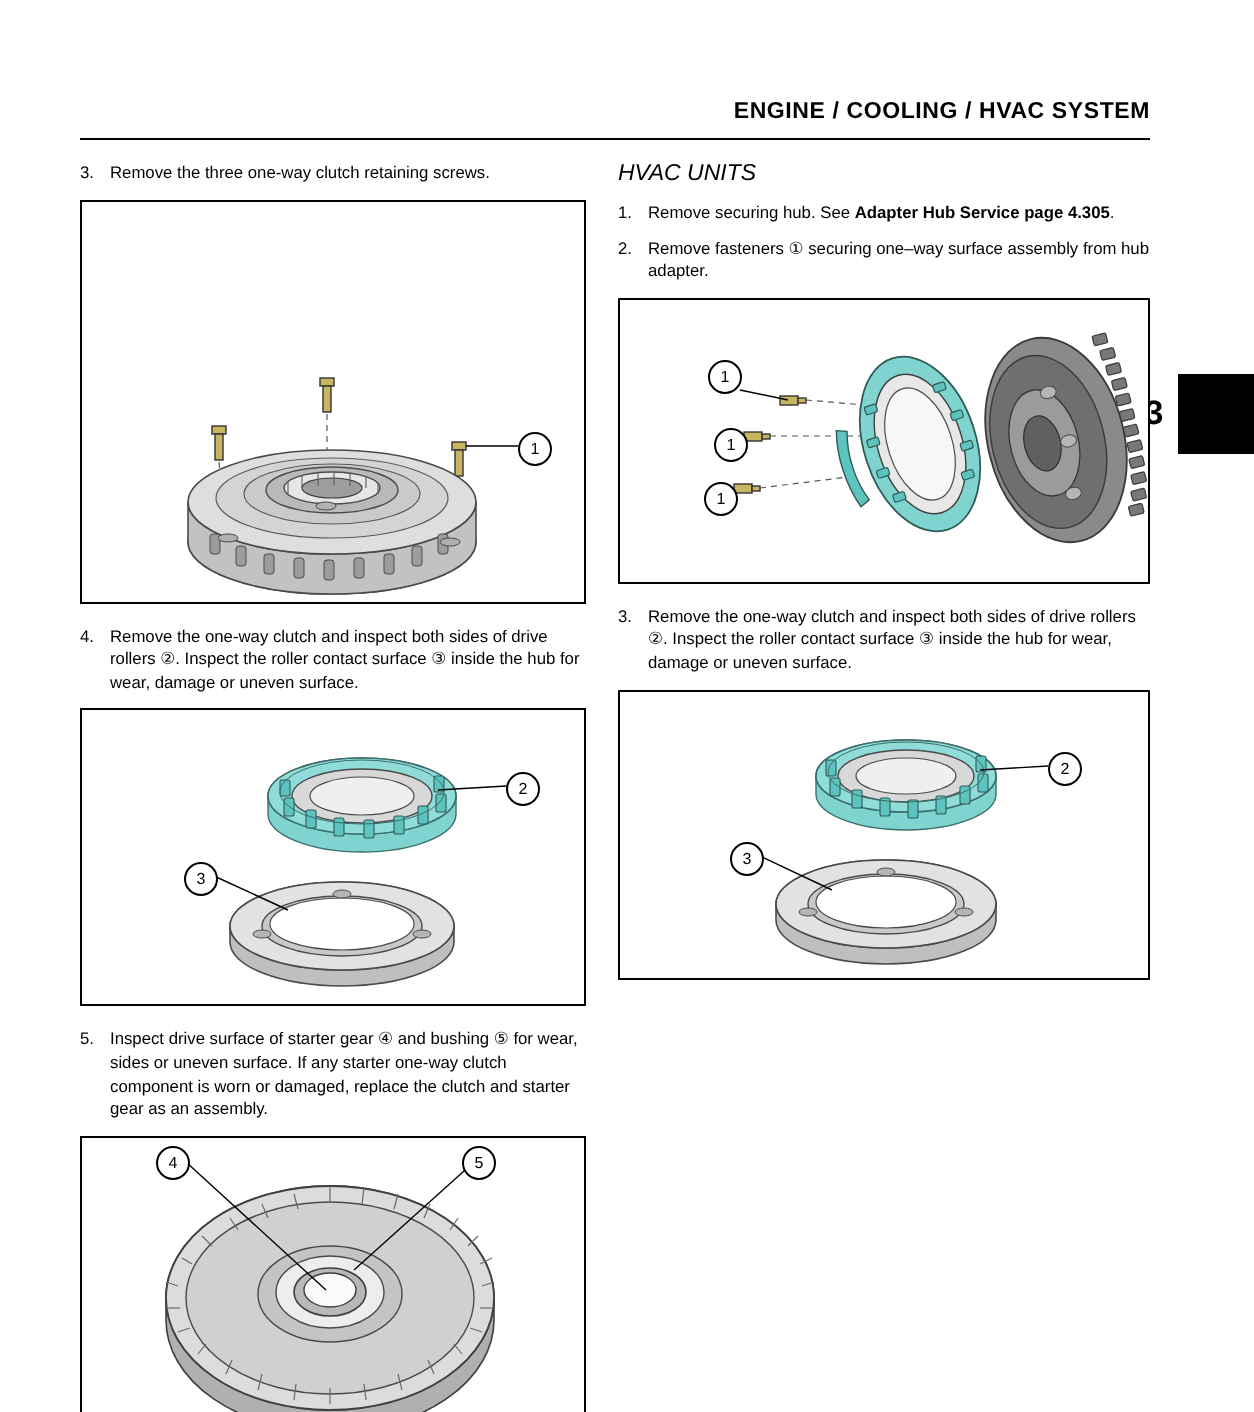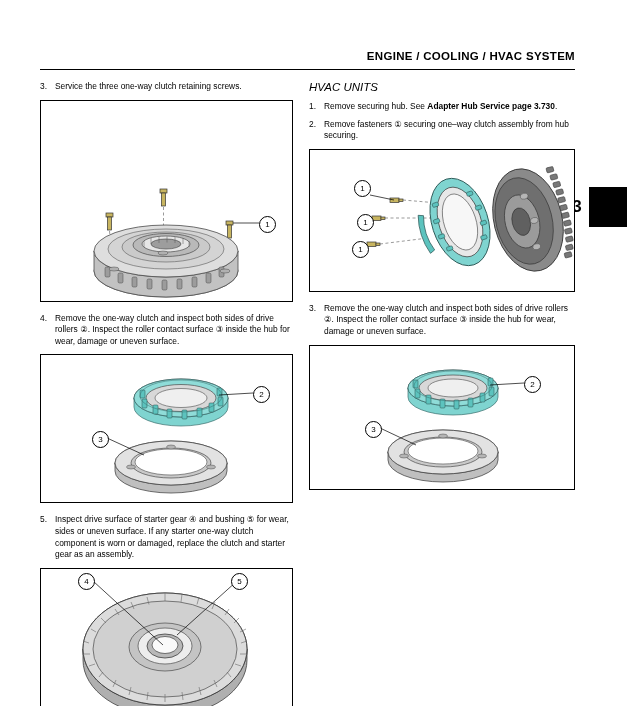--- a/index.html
+++ b/index.html
@@ -120,21 +120,21 @@
   <div class="header">ENGINE / COOLING / HVAC SYSTEM</div>
   <div class="header-rule"></div>
 
   <div class="tab-marker"></div>
   <div class="tab-number">3</div>
 
   <div class="col-left">
 
     <div class="step">
       <div class="step-num">3.</div>
-      <div class="step-text">Service the three one-way clutch retaining screws.</div>
+      <div class="step-text">Remove the three one-way clutch retaining screws.</div>
     </div>
 
     <div class="fig" style="height:200px;">
       <svg width="251" height="200" viewBox="0 0 251 200">
 
         <g stroke="#333" stroke-width="0.7" fill="#c8b560">
           <rect x="119" y="88" width="7" height="4"></rect>
           <rect x="120.5" y="92" width="4" height="13"></rect>
           <rect x="65" y="112" width="7" height="4"></rect>
           <rect x="66.5" y="116" width="4" height="13"></rect>
@@ -305,26 +305,26 @@
     </div>
 
   </div>
 
   <div class="col-right">
 
     <div class="section-title">HVAC UNITS</div>
 
     <div class="step">
       <div class="step-num">1.</div>
-      <div class="step-text"><span>Remove securing hub. See </span><b>Adapter Hub Service page 3.730</b><span>.</span></div>
+      <div class="step-text"><span>Remove securing hub. See </span><b>Adapter Hub Service page 4.305</b><span>.</span></div>
     </div>
 
     <div class="step">
       <div class="step-num">2.</div>
-      <div class="step-text">Remove fasteners ① securing one–way clutch assembly from hub securing.</div>
+      <div class="step-text">Remove fasteners ① securing one–way surface assembly from hub adapter.</div>
     </div>
 
     <div class="fig" style="height:141px;">
       <svg width="264" height="141" viewBox="0 0 264 141">
 
         <g stroke="#333" stroke-width="0.7" fill="#c8b560">
           <rect x="62" y="66" width="9" height="4.5"></rect>
             <rect x="71" y="67" width="4" height="2.5"></rect>
           <rect x="57" y="92" width="9" height="4.5"></rect>
             <rect x="66" y="93" width="4" height="2.5"></rect>

